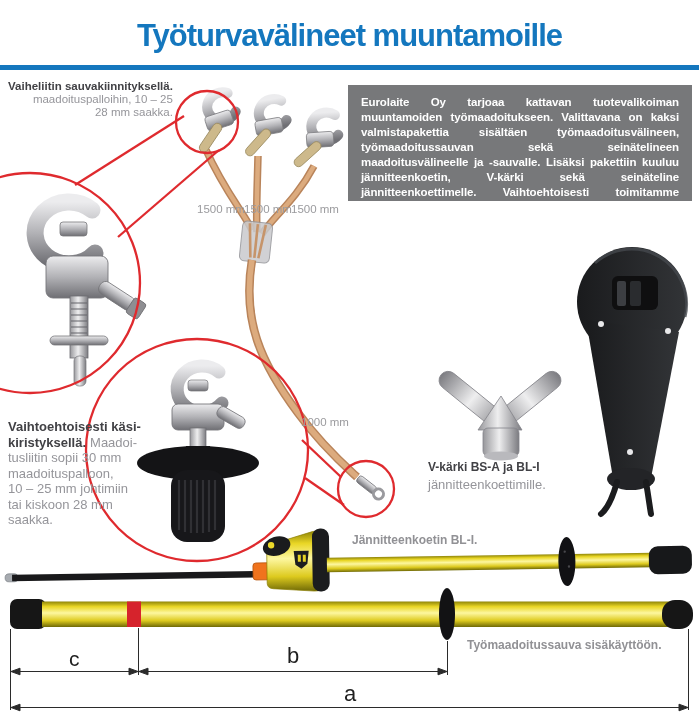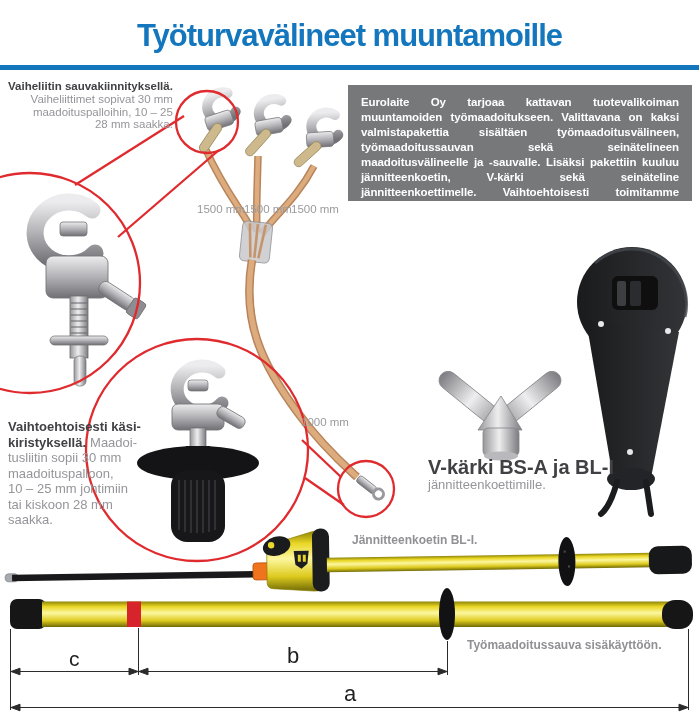--- a/index.html
+++ b/index.html
@@ -9,21 +9,21 @@
   .title{position:absolute;left:0;top:18px;width:699px;text-align:center;
          font-size:31px;font-weight:700;color:#1477be;letter-spacing:-1px;}
   .rule{position:absolute;left:0;top:65px;width:699px;height:5px;background:#1477be;}
   .note{position:absolute;color:#95959a;}
   .note .t{font-weight:700;color:#414145;}
   .note div{white-space:nowrap;}
   .phase{left:8px;top:80px;font-size:11.5px;line-height:12.8px;text-align:right;}
   .earth{left:8px;top:419px;font-size:13px;line-height:15.5px;}
   .wall{left:432px;top:271px;font-size:12.5px;line-height:16.5px;}
   .vtip{left:428px;top:458px;font-size:13px;line-height:18px;}
-  .vtip .t{font-size:20px;}
+  .vtip .t{font-size:12px;}
   .gap{margin-left:4px;}
   .intro{position:absolute;left:348px;top:85px;width:344px;height:116px;box-sizing:border-box;
          background:#77787a;color:#fff;padding:10px 13px;overflow:hidden;}
   .intro p{margin:0;font-size:11.5px;font-weight:700;line-height:15px;
            text-align:justify;letter-spacing:-0.1px;}
   .mm{position:absolute;font-size:11.5px;color:#9b9b9e;white-space:nowrap;}
   .plabel{position:absolute;font-size:12px;font-weight:700;color:#919195;white-space:nowrap;text-align:center;}
   .dim{position:absolute;color:#1f1f1f;font-size:21px;line-height:21px;}
 </style>
 </head>
@@ -188,21 +188,20 @@
       <path d="M 11,707.5 l 9,-3.3 v 6.6 z" fill="#2b2b2b"></path>
       <path d="M 688,707.5 l -9,-3.3 v 6.6 z" fill="#2b2b2b"></path>
     </g>
   </svg>
 
   <div class="title">Työturvavälineet muuntamoille</div>
   <div class="rule"></div>
 
   <div class="note phase">
     <div class="t">Vaiheliitin sauvakiinnityksellä.</div>
-    <div>Vaiheliittimet sopivat 30 mm</div>
     <div>maadoituspalloihin, 10 – 25</div>
     <div>28 mm saakka.</div>
   </div>
 
   <div class="intro">
     <p>Eurolaite Oy tarjoaa kattavan tuotevalikoiman muuntamoiden työmaadoitukseen. Valittavana on kaksi valmistapakettia sisältäen työmaadoitusvälineen, työmaadoitussauvan sekä seinätelineen maadoitusvälineelle ja -sauvalle. Lisäksi pakettiin kuuluu jännitteenkoetin, V-kärki sekä seinäteline jännitteenkoettimelle. Vaihtoehtoisesti toimitamme tuotteita myös erillisinä.</p>
   </div>
 
   <span class="mm" style="left:197px;top:203px;">1500 mm</span>
   <span class="mm" style="left:244px;top:203px;">1500 mm</span>

